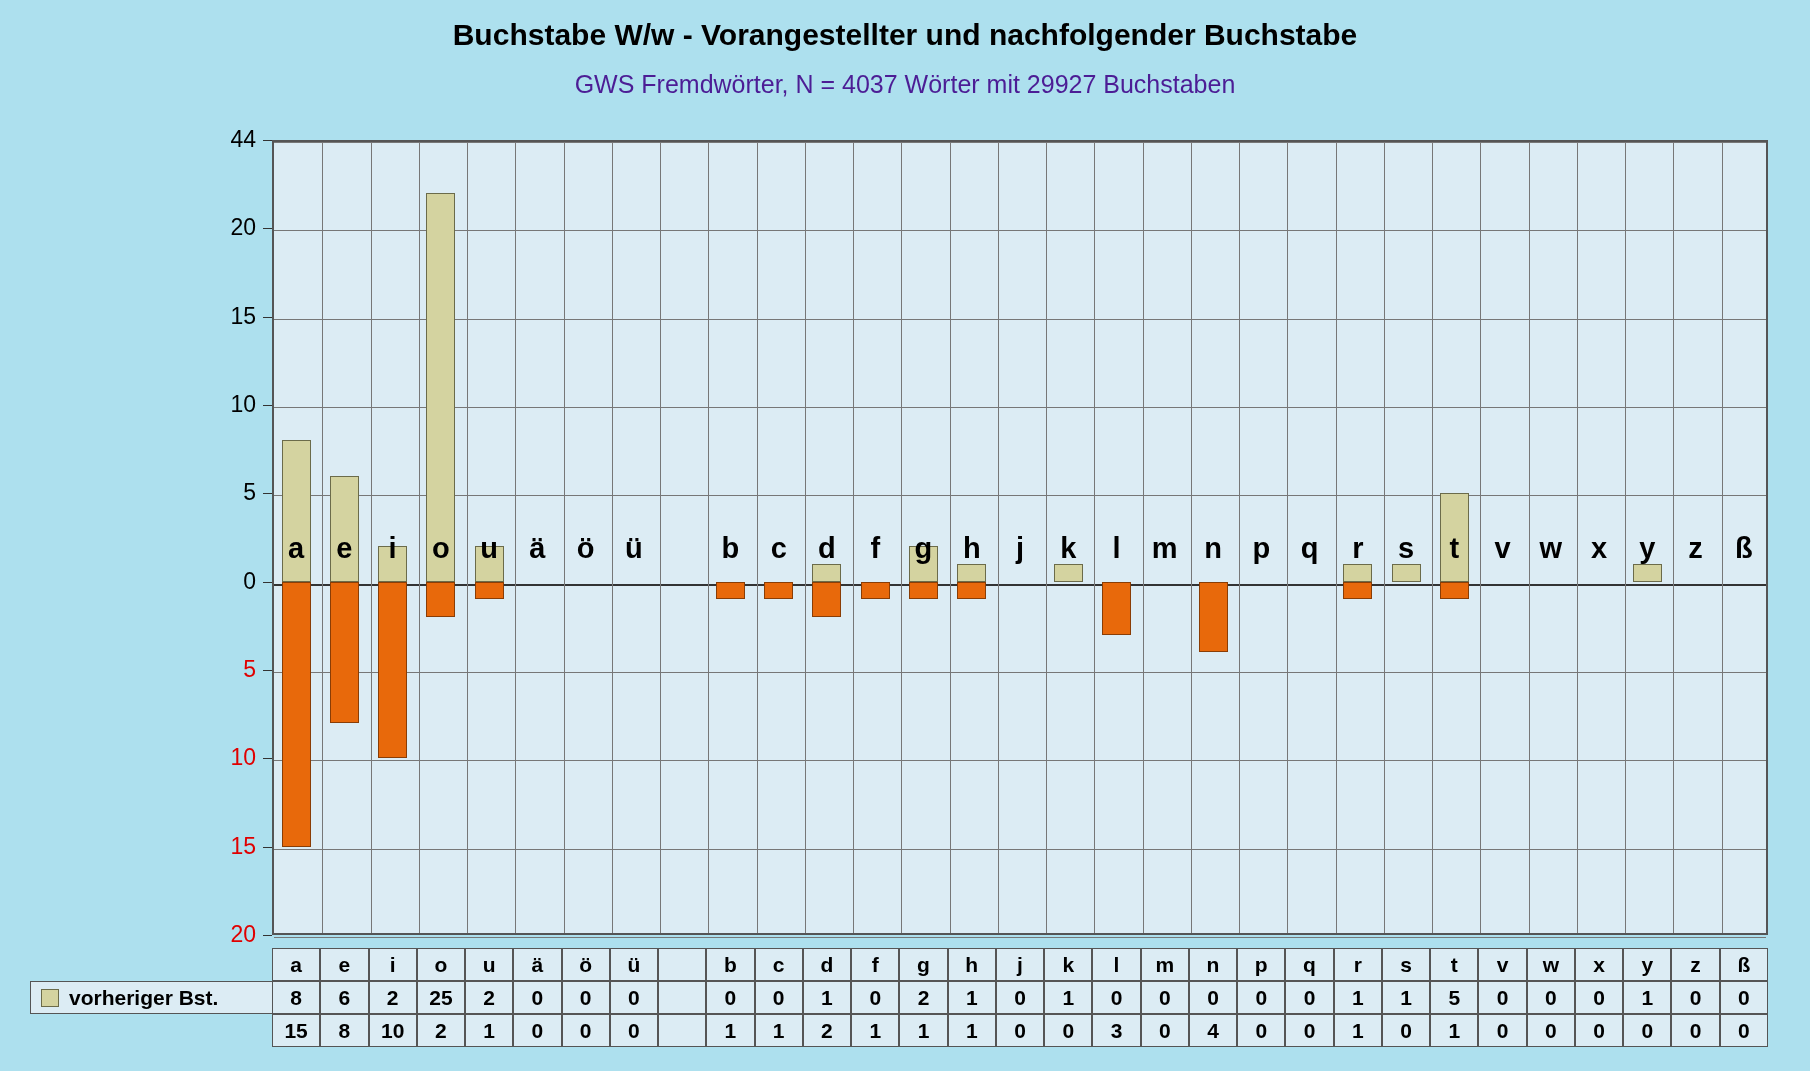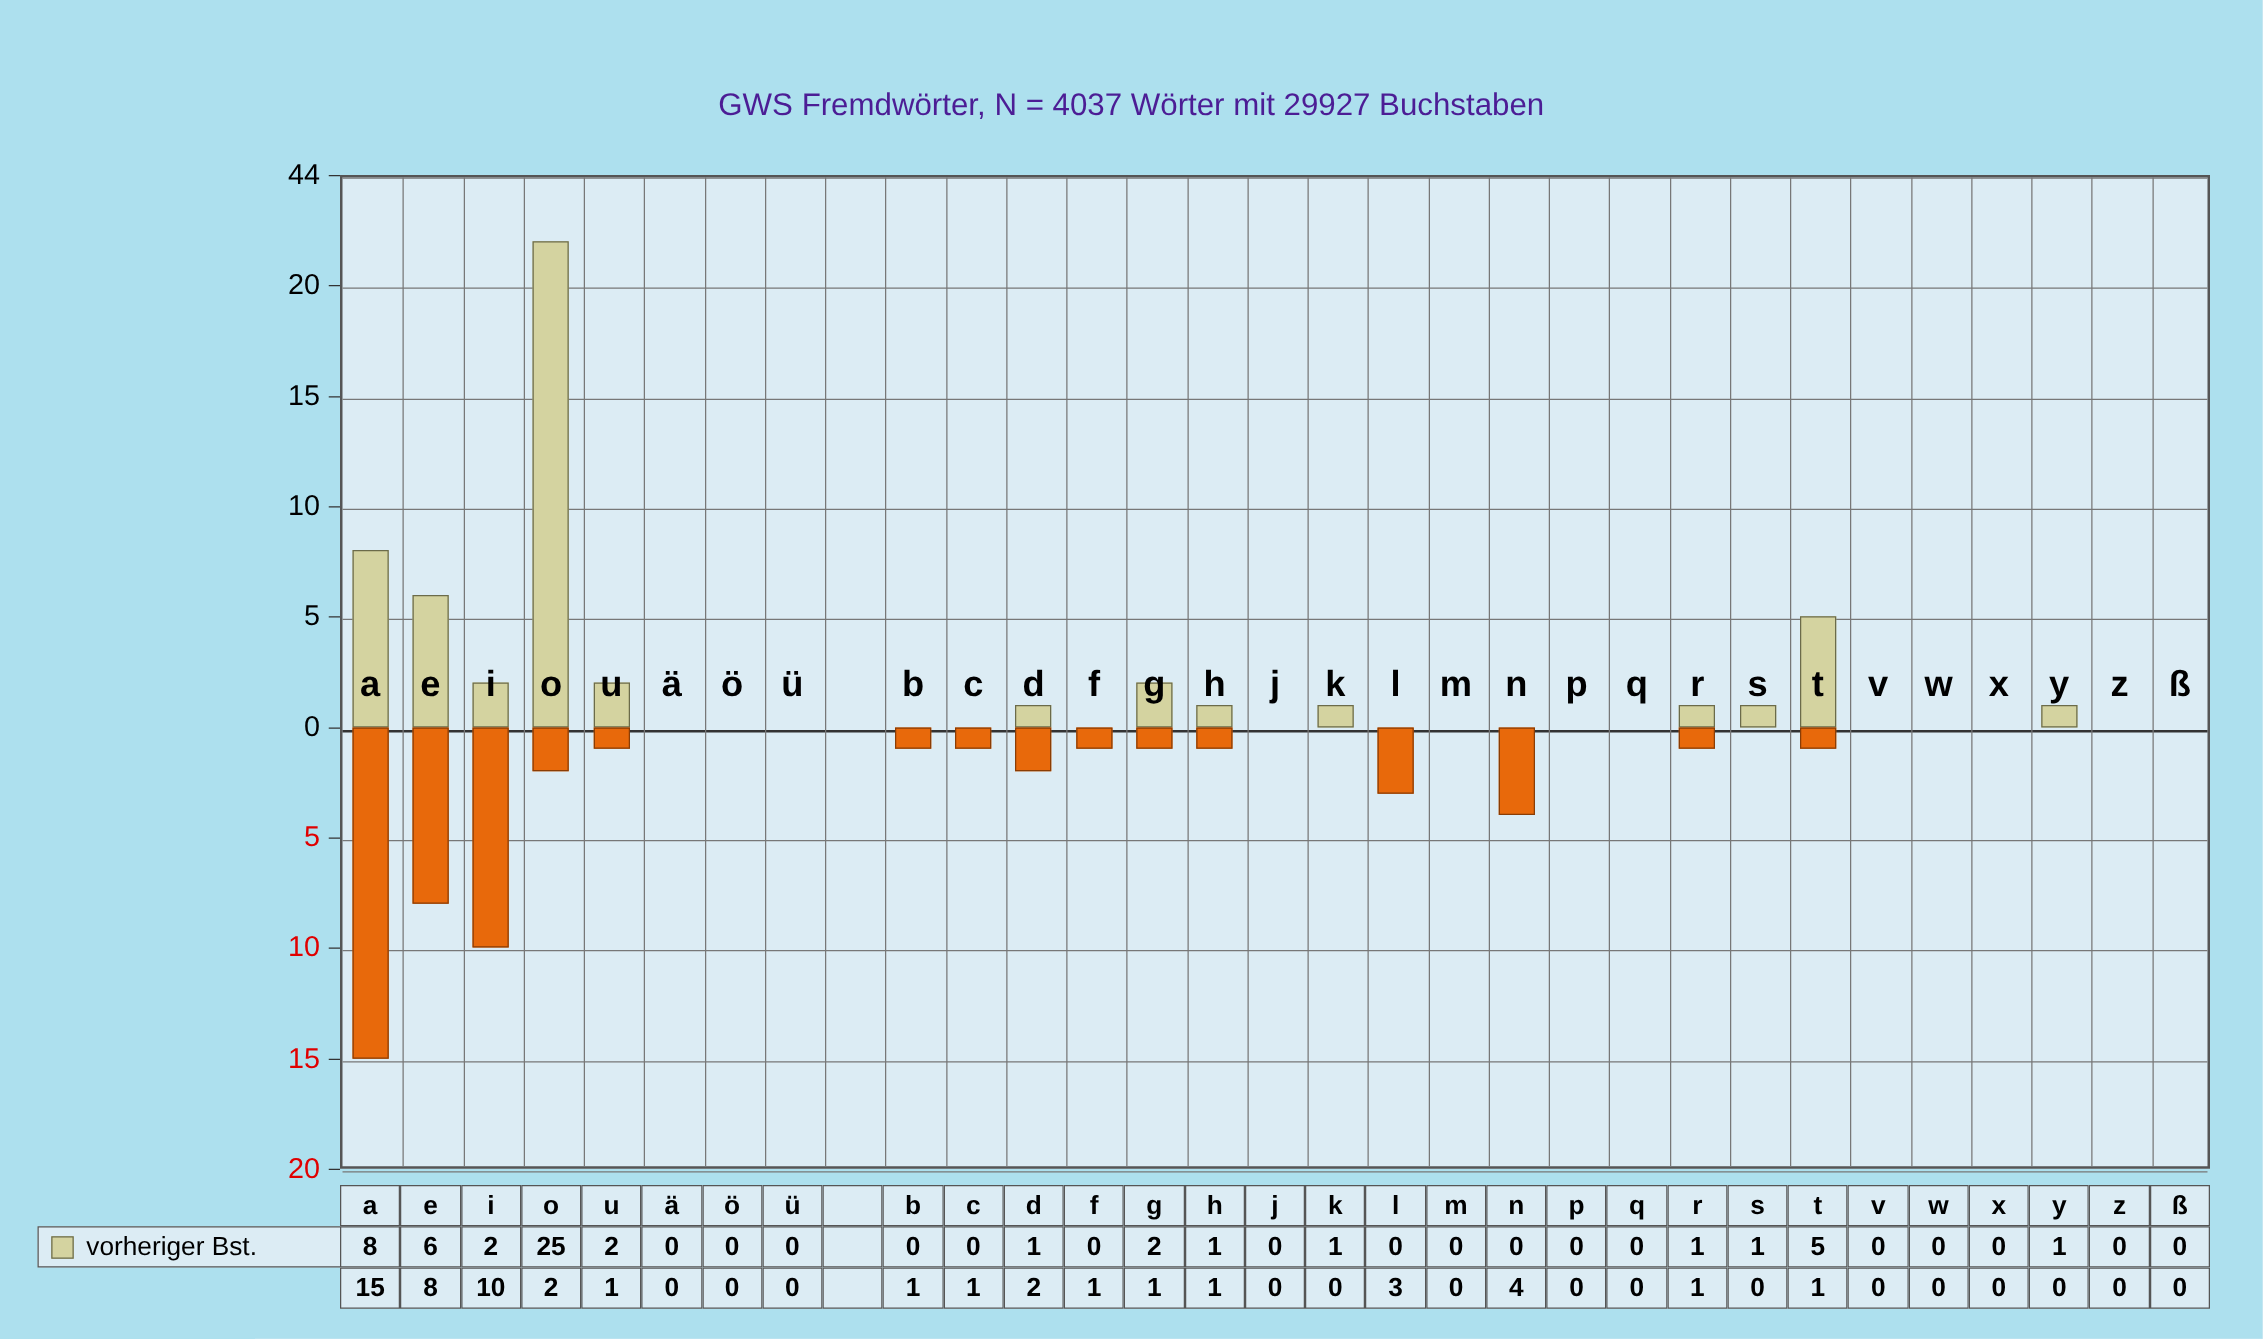--- a/index.html
+++ b/index.html
@@ -51,35 +51,36 @@
   .cell{
     position:absolute;top:0;height:33px;box-sizing:border-box;
     border:1px solid #555;background:#dcecf4;
     font-size:21px;font-weight:bold;color:#000;
     display:flex;align-items:center;justify-content:center;
   }
   .cell.head{background:#dcecf4;}
   .legcell{
     position:absolute;left:0;top:0;width:285px;height:33px;box-sizing:border-box;
     border:1px solid #555;background:#dcecf4;
-    display:flex;align-items:center;font-size:21px;font-weight:normal;color:#000;
+    display:flex;align-items:center;font-size:21px;font-weight:bold;color:#000;
   }
   .legcell .sw{
     width:18px;height:18px;margin-left:10px;margin-right:10px;
     border:1px solid #6b6b4a;box-sizing:border-box;flex:0 0 auto;
   }
   .legcell .sw.prev{background:#d4d3a0;}
   .legcell .sw.next{background:#e8690b;border-color:#8a3d05;}
   .blankcell{border:1px solid #555;background:#dcecf4;}
 </style>
 </head>
 <body>
 
 <div id="root">
 
+  <div class="title">Buchstabe W/w - Vorangestellter und nachfolgender Buchstabe</div>
   <div class="subtitle">GWS Fremdwörter,  N = 4037 Wörter mit 29927 Buchstaben</div>
 
   <div id="plot">
       <div class="hline" style="top: 0px;"></div>
       <div class="hline" style="top: 88.3333px;"></div>
       <div class="hline" style="top: 176.667px;"></div>
       <div class="hline" style="top: 265px;"></div>
       <div class="hline" style="top: 353.333px;"></div>
       <div class="hline zero" style="top: 441.667px;"></div>
       <div class="hline" style="top: 530px;"></div>

